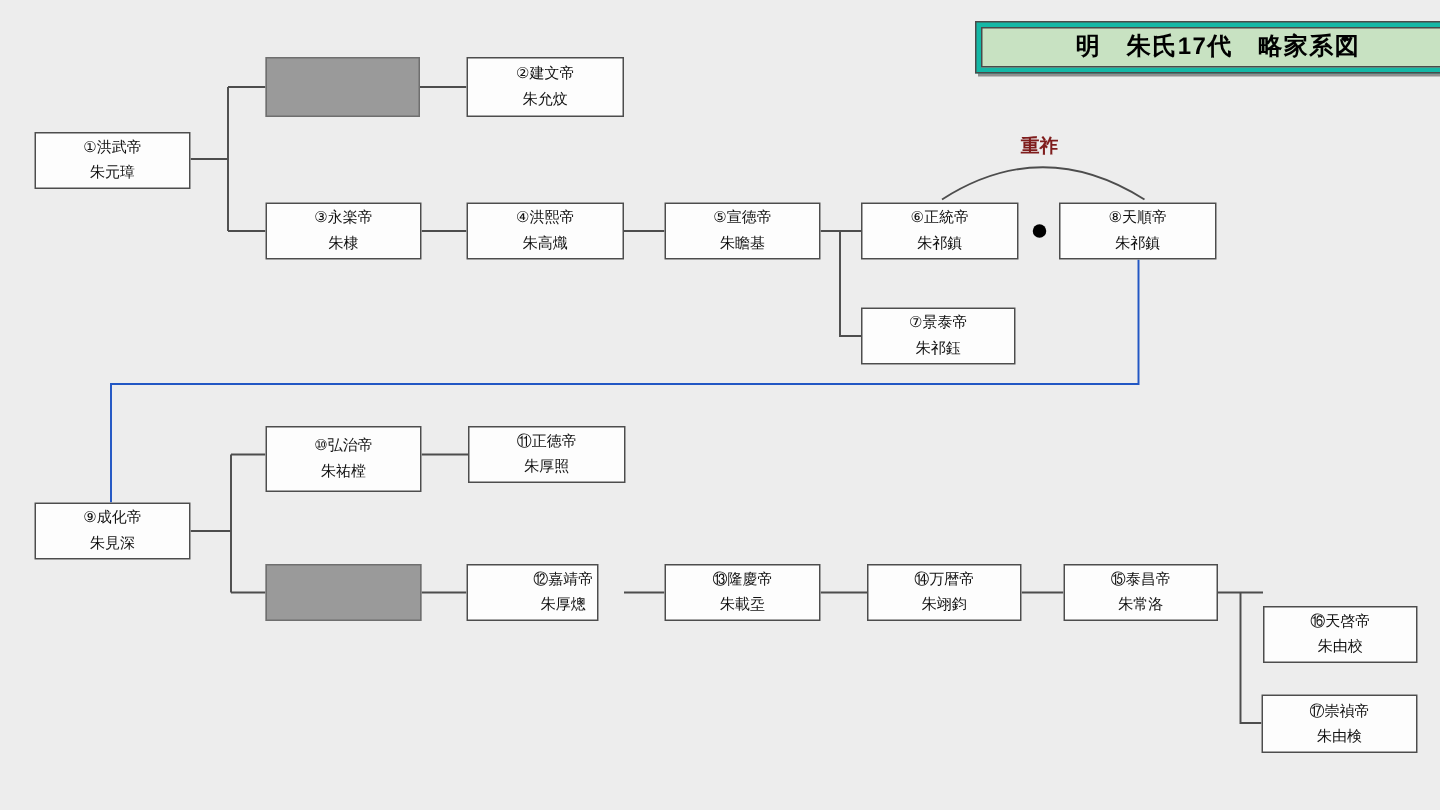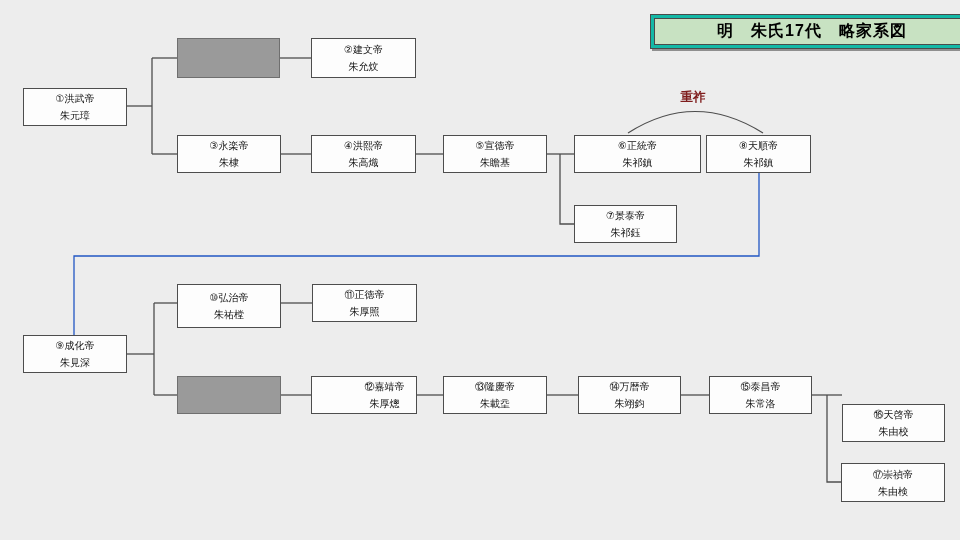--- a/index.html
+++ b/index.html
@@ -98,21 +98,21 @@
         <span>朱棣</span>
       </div>
       <div class="node" style="left: 311px; top: 135px; width: 105px; height: 38px;">
         <span>④洪熙帝</span>
         <span>朱高熾</span>
       </div>
       <div class="node" style="left: 443px; top: 135px; width: 104px; height: 38px;">
         <span>⑤宣徳帝</span>
         <span>朱瞻基</span>
       </div>
-      <div class="node" style="left: 574px; top: 135px; width: 127px; height: 38px;">
+      <div class="node" style="left: 574px; top: 135px; width: 105px; height: 38px;">
         <span>⑥正統帝</span>
         <span>朱祁鎮</span>
       </div>
       <div class="node" style="left: 574px; top: 205px; width: 103px; height: 38px;">
         <span>⑦景泰帝</span>
         <span>朱祁鈺</span>
       </div>
       <div class="node" style="left: 706px; top: 135px; width: 105px; height: 38px;">
         <span>⑧天順帝</span>
         <span>朱祁鎮</span>
@@ -122,21 +122,21 @@
         <span>朱見深</span>
       </div>
       <div class="node" style="left: 177px; top: 284px; width: 104px; height: 44px;">
         <span>⑩弘治帝</span>
         <span>朱祐樘</span>
       </div>
       <div class="node" style="left: 312px; top: 284px; width: 105px; height: 38px;">
         <span>⑪正徳帝</span>
         <span>朱厚照</span>
       </div>
-      <div class="node" style="left: 311px; top: 376px; width: 106px; height: 38px; padding-left: 41px;">
+      <div class="node" style="left: 311px; top: 376px; width: 88px; height: 38px; padding-left: 41px;">
         <span>⑫嘉靖帝</span>
         <span>朱厚熜</span>
       </div>
       <div class="node" style="left: 443px; top: 376px; width: 104px; height: 38px;">
         <span>⑬隆慶帝</span>
         <span>朱載坖</span>
       </div>
       <div class="node" style="left: 578px; top: 376px; width: 103px; height: 38px;">
         <span>⑭万暦帝</span>
         <span>朱翊鈞</span>

